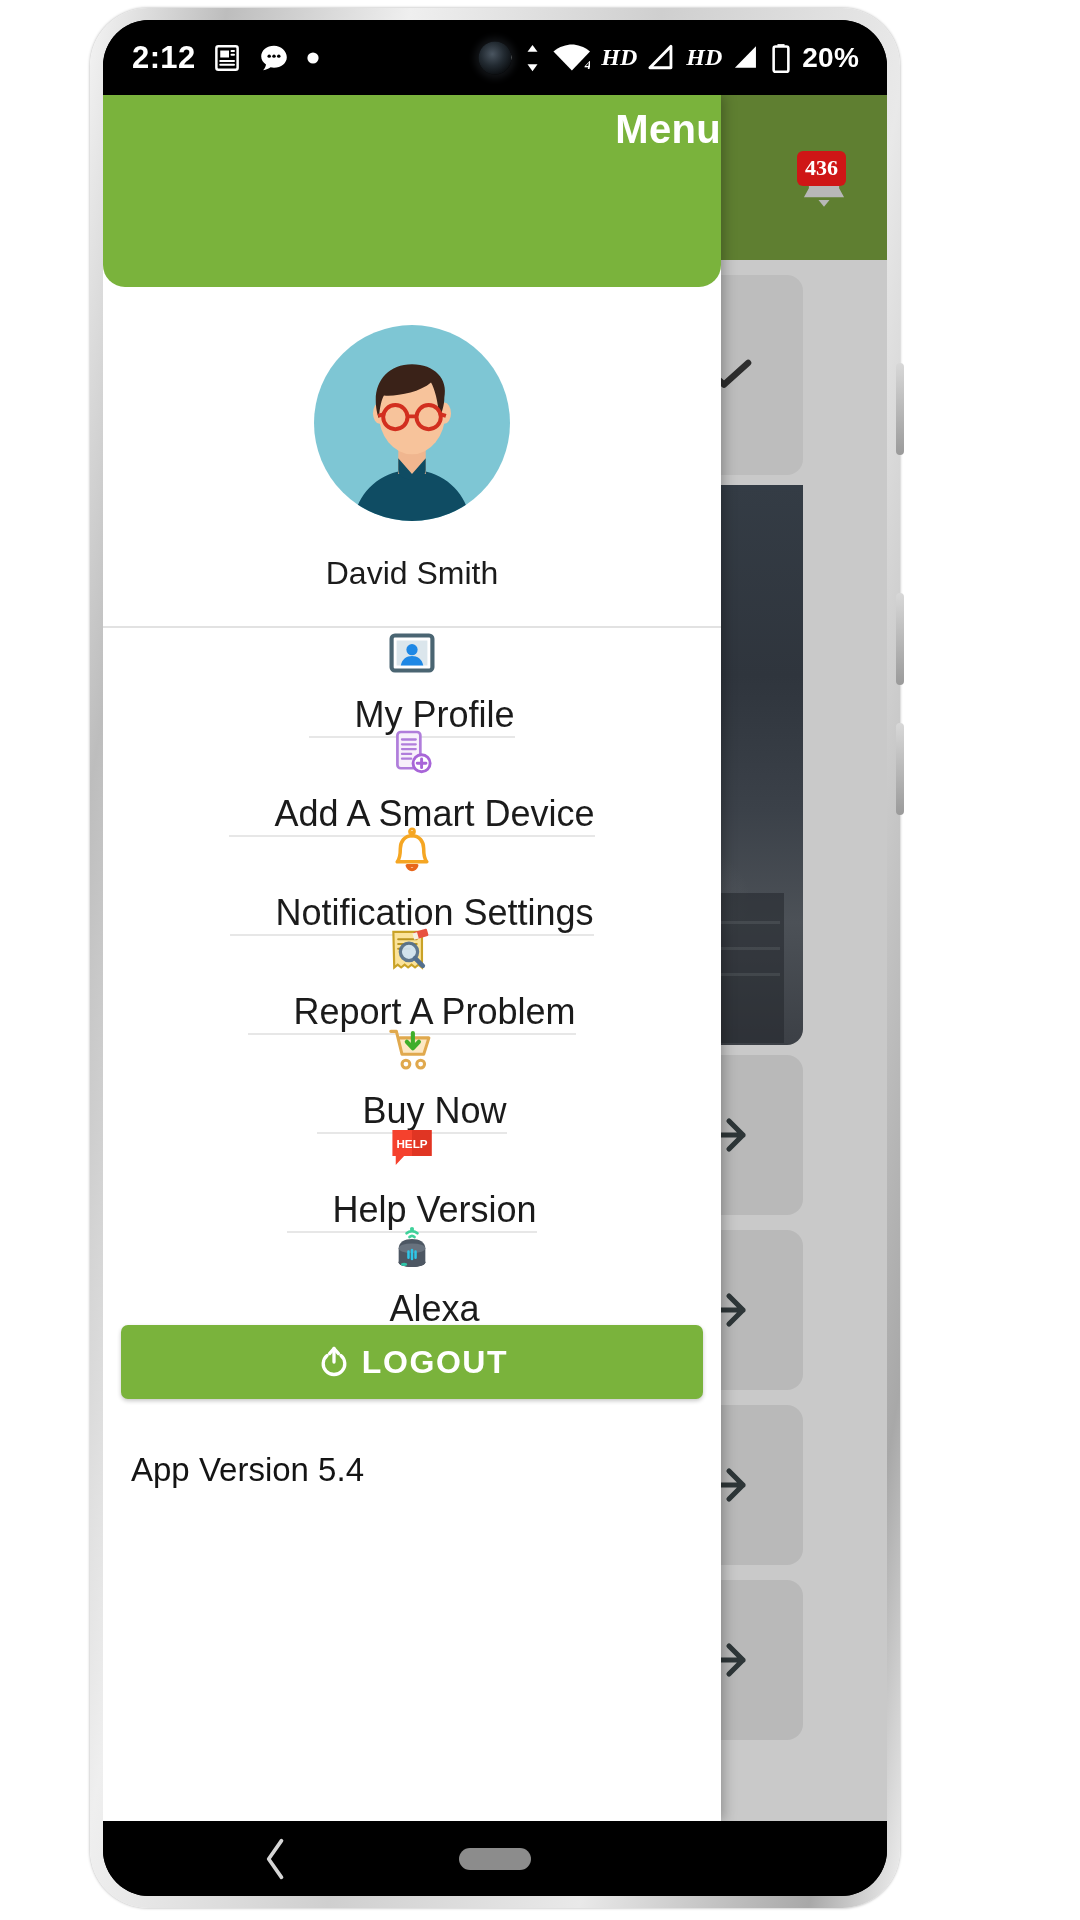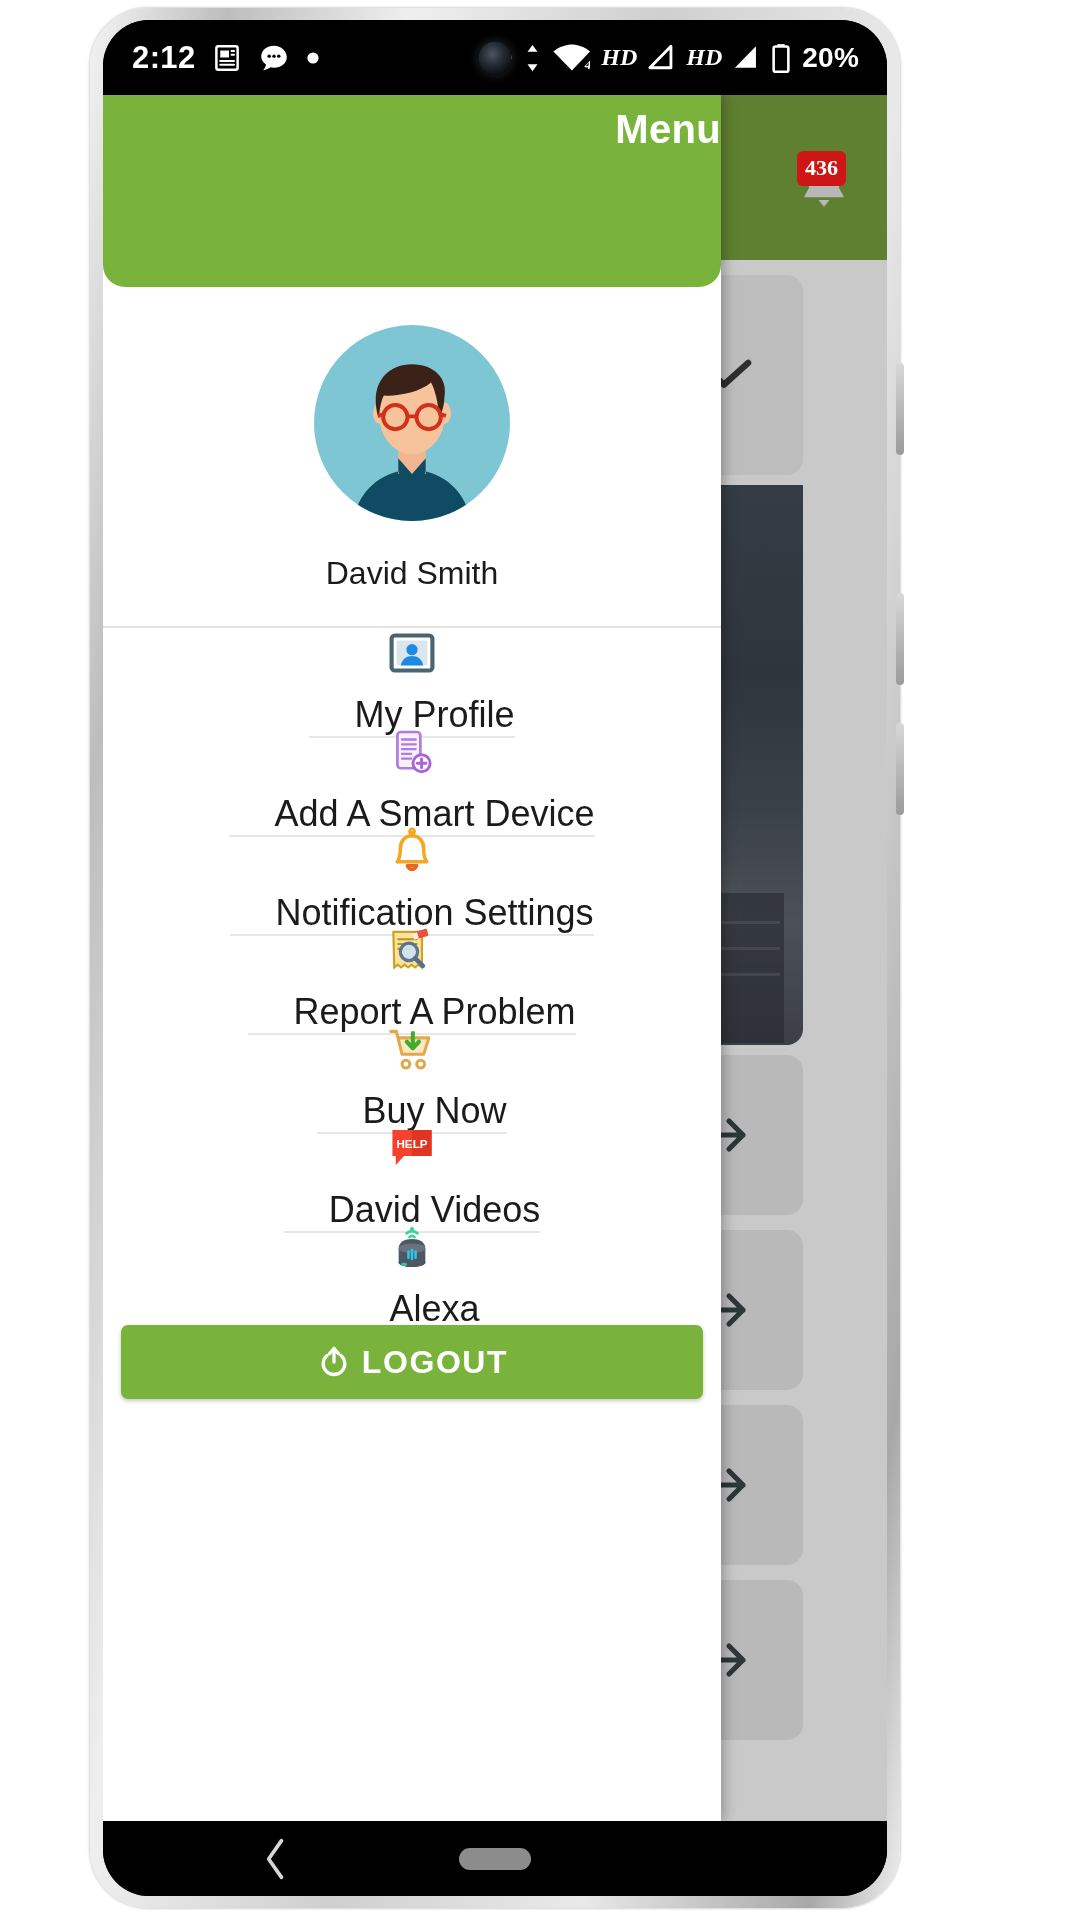--- a/index.html
+++ b/index.html
@@ -306,21 +306,21 @@
 
       <div class="menu-row">
         <div class="menu-icon">
           <svg width="50" height="50" viewBox="0 0 24 24">
             <path d="M2.6 3.4h18.8v12.4H8.2l-4 4.4v-4.4H2.6z" fill="#f5412d"></path>
             <path d="M12 3.4h9.4v12.4H12z" fill="#e03523"></path>
             <text x="12" y="11.8" font-family="Liberation Sans, sans-serif" font-size="5.6" font-weight="bold" fill="#ffffff" text-anchor="middle">HELP</text>
           </svg>
         </div>
         <div class="menu-label-wrap">
-            <div class="menu-label">David Videos</div>
+            <div class="menu-label">Help Version</div>
           </div>
       </div>
 
       <div class="menu-row">
         <div class="menu-icon">
           <svg width="50" height="50" viewBox="0 0 24 24">
             <g fill="none" stroke="#3fd19a" stroke-width="1.3" stroke-linecap="round">
               <path d="M9.4 5.4a3.7 3.7 0 0 1 5.2 0"></path>
               <path d="M10.8 7.2a1.8 1.8 0 0 1 2.4 0"></path>
             </g>
@@ -343,20 +343,21 @@
 
     <div id="logout-button">
       <svg width="36" height="36" viewBox="0 0 24 24">
         <path d="M12 3v9" stroke="#fff" stroke-width="2.2" stroke-linecap="round"></path>
         <path d="M12 3l-3 3.4M12 3l3 3.4" stroke="#fff" stroke-width="2.2" stroke-linecap="round" fill="none"></path>
         <path d="M7.4 7.6a7.2 7.2 0 1 0 9.2 0" fill="none" stroke="#fff" stroke-width="2.2" stroke-linecap="round"></path>
       </svg>
       <div id="logout-label">LOGOUT</div>
     </div>
 
+    <div id="app-version">App Version 5.4</div>
   </div>
 
   <div id="status-bar">
     <div id="status-left">
       <div id="clock">2:12</div>
       <svg class="sicon" width="30" height="30" viewBox="0 0 24 24">
         <rect x="3.5" y="2.6" width="17" height="18.8" rx="1.6" fill="none" stroke="#fff" stroke-width="2"></rect>
         <rect x="6.6" y="6" width="7" height="5.6" fill="#fff"></rect>
         <g stroke="#fff" stroke-width="1.6" stroke-linecap="round">
           <path d="M15.6 6.4h2M15.6 9.4h2M6.6 14.4h11M6.6 17.4h11"></path>

